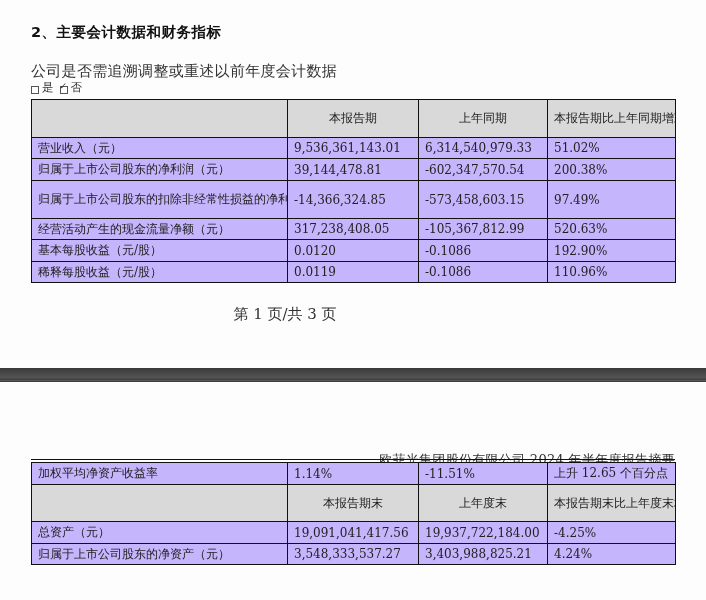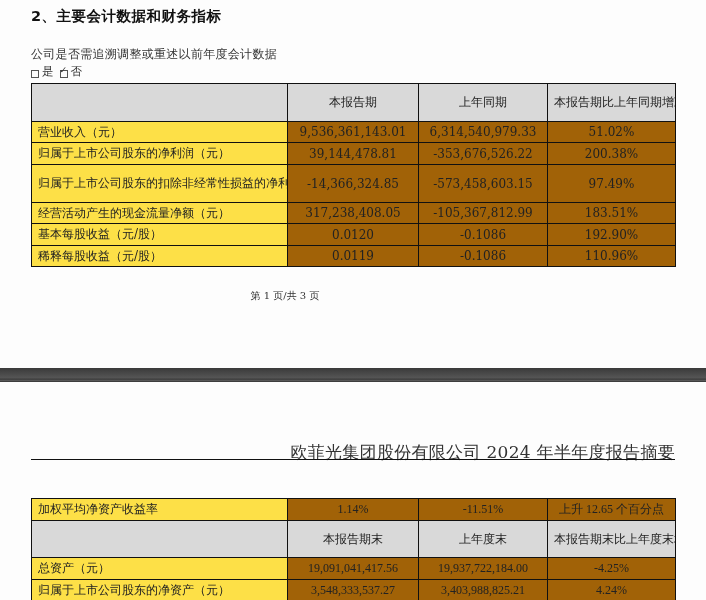--- a/index.html
+++ b/index.html
@@ -3,68 +3,68 @@
 <meta charset="utf-8">
 <style>
   html, body { margin: 0; padding: 0; }
   body {
     width: 706px; height: 600px; overflow: hidden; position: relative;
     background: #fdfdfd;
     font-family: "DejaVu Serif", "Liberation Serif", serif;
     color: #222;
   }
   .page { position: absolute; left: 0; width: 706px; background: #fdfdfd; }
-  .page1 { top: 0; height: 368px; }
+  .page1 { top: 16px; height: 368px; }
   .page2 { top: 382px; height: 218px; }
   .section-title {
     position: absolute; left: 31px; top: 7px;
     font-size: 14.5px; font-weight: bold; color: #111;
     font-family: "DejaVu Sans", "Liberation Sans", sans-serif;
     letter-spacing: 0.5px;
   }
   .question {
     position: absolute; left: 31px; top: 46px;
-    font-size: 12px; color: #333; letter-spacing: 0.3px;
+    font-size: 15px; color: #333; letter-spacing: 0.3px;
   }
   .answer {
     position: absolute; left: 31px; top: 64px;
     font-size: 11.5px; color: #333; display: flex; align-items: center; gap: 2px;
   }
   .box {
     display: inline-block; width: 6px; height: 6px; border: 1px solid #555;
     margin-right: 1px; position: relative; top: 2px;
   }
   .box.checked::after {
     content: "✓"; position: absolute; left: -1px; top: -6px; font-size: 9px; color: #333;
   }
   table.fin {
     position: absolute; border-collapse: collapse; table-layout: fixed;
     font-size: 12px; color: #222;
   }
   table.fin td {
     border: 1.5px solid #111; padding: 0 6px;
     white-space: nowrap; overflow: hidden;
   }
-  td.label { background: #fde047; text-align: left; }
+  td.label { background: #c4b5fd; text-align: left; }
   td.hdr { background: #d9d9d9; text-align: center; line-height: 15px; white-space: normal; }
-  td.num { text-align: center; background: #a16207; }
+  td.num { text-align: left; background: #c4b5fd; }
   td.wrap { white-space: normal; line-height: 17px; }
   .t1 { left: 31px; top: 83px; width: 644px; }
-  .t2 { left: 31px; top: 498px; width: 644px; font-family: Liberation Serif, serif; }
+  .t2 { left: 31px; top: 462px; width: 644px; }
   .page-num {
     position: absolute; left: 0; width: 570px; top: 289px;
-    text-align: center; font-size: 10px; color: #333;
+    text-align: center; font-size: 15px; color: #333;
   }
   .divider {
     position: absolute; left: 0; top: 368px; width: 706px; height: 14px;
     background: linear-gradient(#3a3a3a, #555 70%, #3c3c3c 80%, #5a5a5a 90%, #2e2e2e);
   }
   .report-header {
-    position: absolute; right: 31px; top: 59px;
-    font-size: 17px; color: #333; letter-spacing: 0.3px;
+    position: absolute; right: 31px; top: 69px;
+    font-size: 13px; color: #333; letter-spacing: 0.3px;
   }
   .report-rule {
     position: absolute; left: 31px; top: 77px; width: 644px; height: 0;
     border-top: 1.5px solid #111;
   }
 </style>
 </head>
 <body>
 
 <div class="page page1">
@@ -93,34 +93,34 @@
     </tr>
     <tr style="height:21px">
       <td class="label">营业收入（元）</td>
       <td class="num">9,536,361,143.01</td>
       <td class="num">6,314,540,979.33</td>
       <td class="num">51.02%</td>
     </tr>
     <tr style="height:22px">
       <td class="label">归属于上市公司股东的净利润（元）</td>
       <td class="num">39,144,478.81</td>
-      <td class="num">-353,676,526.22</td>
+      <td class="num">-602,347,570.54</td>
       <td class="num">200.38%</td>
     </tr>
     <tr style="height:38px">
       <td class="label wrap">归属于上市公司股东的扣除非经常性损益的净利润（元）</td>
       <td class="num">-14,366,324.85</td>
       <td class="num">-573,458,603.15</td>
       <td class="num">97.49%</td>
     </tr>
     <tr style="height:21px">
       <td class="label">经营活动产生的现金流量净额（元）</td>
       <td class="num">317,238,408.05</td>
       <td class="num">-105,367,812.99</td>
-      <td class="num">183.51%</td>
+      <td class="num">520.63%</td>
     </tr>
     <tr style="height:22px">
       <td class="label">基本每股收益（元/股）</td>
       <td class="num">0.0120</td>
       <td class="num">-0.1086</td>
       <td class="num">192.90%</td>
     </tr>
     <tr style="height:21px">
       <td class="label">稀释每股收益（元/股）</td>
       <td class="num">0.0119</td>

